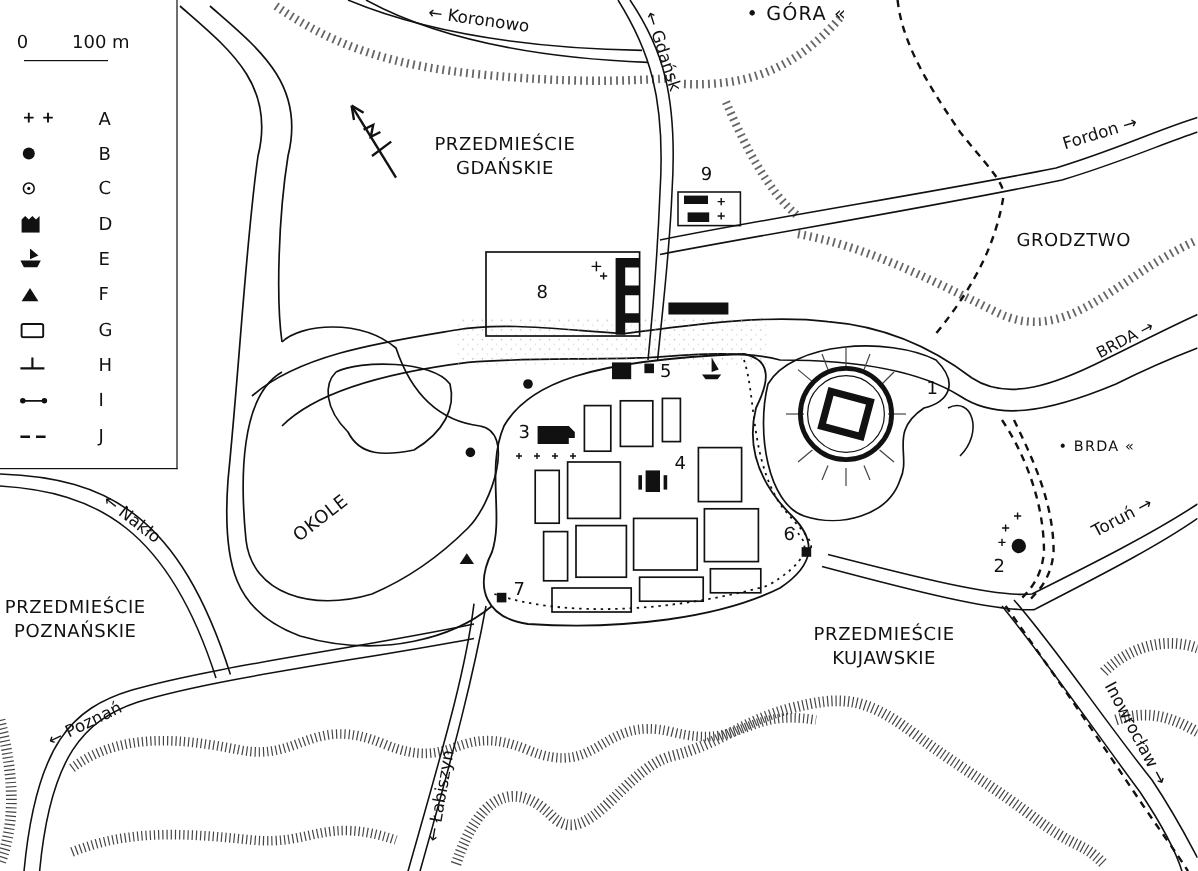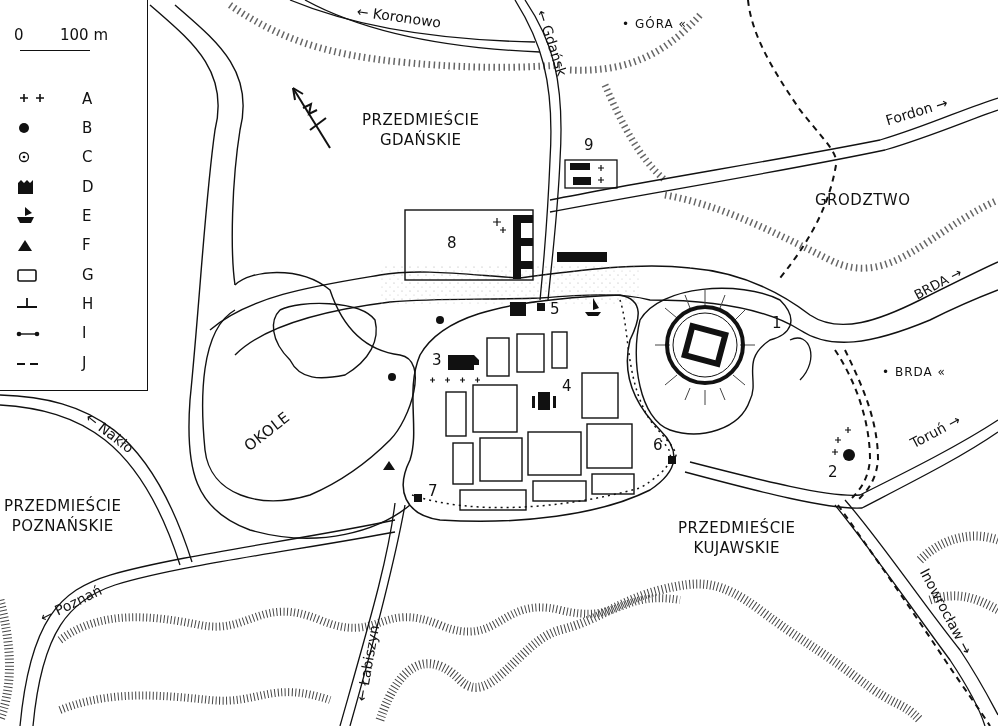--- a/index.html
+++ b/index.html
@@ -255,23 +255,23 @@
   <div>GDAŃSKIE</div>
 </div>
 <div class="lbl district" style="left:4px;top:496px">
   <div>PRZEDMIEŚCIE</div>
   <div>POZNAŃSKIE</div>
 </div>
 <div class="lbl district" style="left:678px;top:518px">
   <div>PRZEDMIEŚCIE</div>
   <div>KUJAWSKIE</div>
 </div>
-<div class="lbl district" style="left:815px;top:190px">GRODZTWO</div>
+<div class="lbl district" style="left:847px;top:190px">GRODZTWO</div>
 <div class="lbl district" style="left:240px;top:440px;transform:rotate(-38deg);transform-origin:left top">OKOLE</div>
-<div class="lbl" style="left:622px;top:18px;font-size:12px;letter-spacing:1px">• GÓRA «</div>
+<div class="lbl" style="left:622px;top:4px;font-size:16px;letter-spacing:1px">• GÓRA «</div>
 <div class="lbl" style="left:882px;top:366px;font-size:12px;letter-spacing:1px">• BRDA «</div>
 
 <div class="lbl" style="left:912px;top:290px;font-size:13px;transform:rotate(-28deg);transform-origin:left top">BRDA →</div>
 
 <div class="lbl road" style="left:358px;top:4px;transform:rotate(8deg);transform-origin:left top">← Koronowo</div>
 <div class="lbl road" style="left:548px;top:8px;transform:rotate(72deg);transform-origin:left top">← Gdańsk</div>
 <div class="lbl road" style="left:884px;top:114px;transform:rotate(-17deg);transform-origin:left top">Fordon →</div>
 <div class="lbl road" style="left:908px;top:438px;transform:rotate(-28deg);transform-origin:left top">Toruń →</div>
 <div class="lbl road" style="left:930px;top:566px;transform:rotate(62deg);transform-origin:left top">Inowrocław →</div>
 <div class="lbl road" style="left:354px;top:700px;transform:rotate(-80deg);transform-origin:left top">← Łabiszyn</div>

